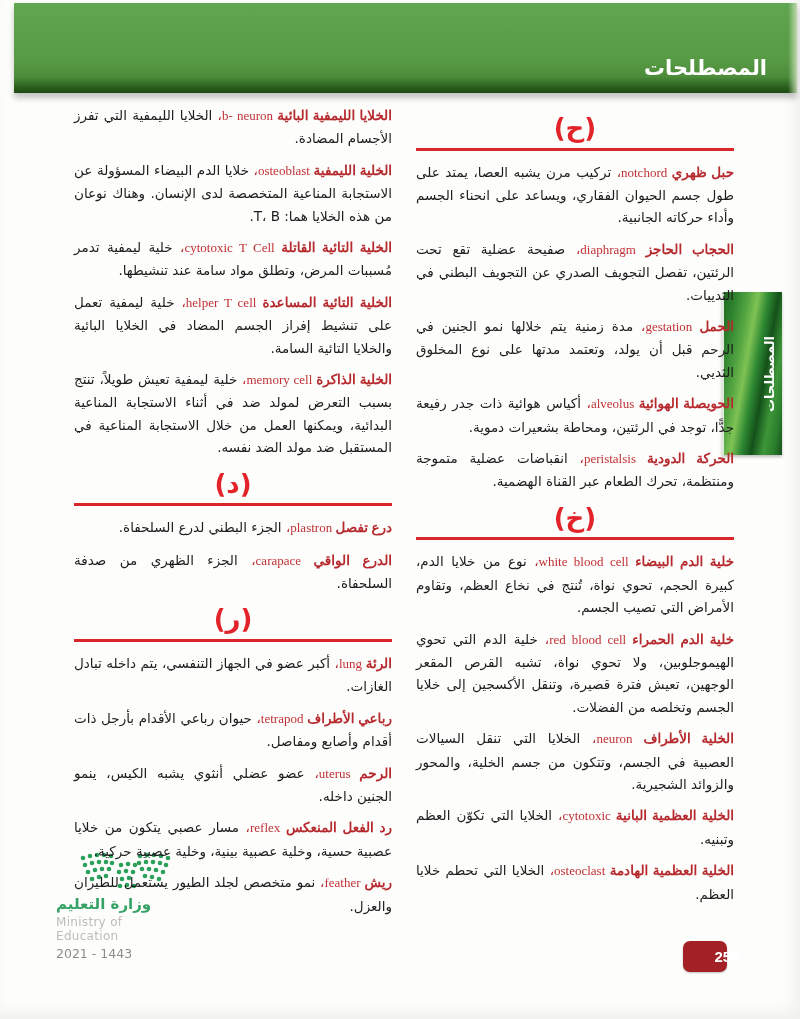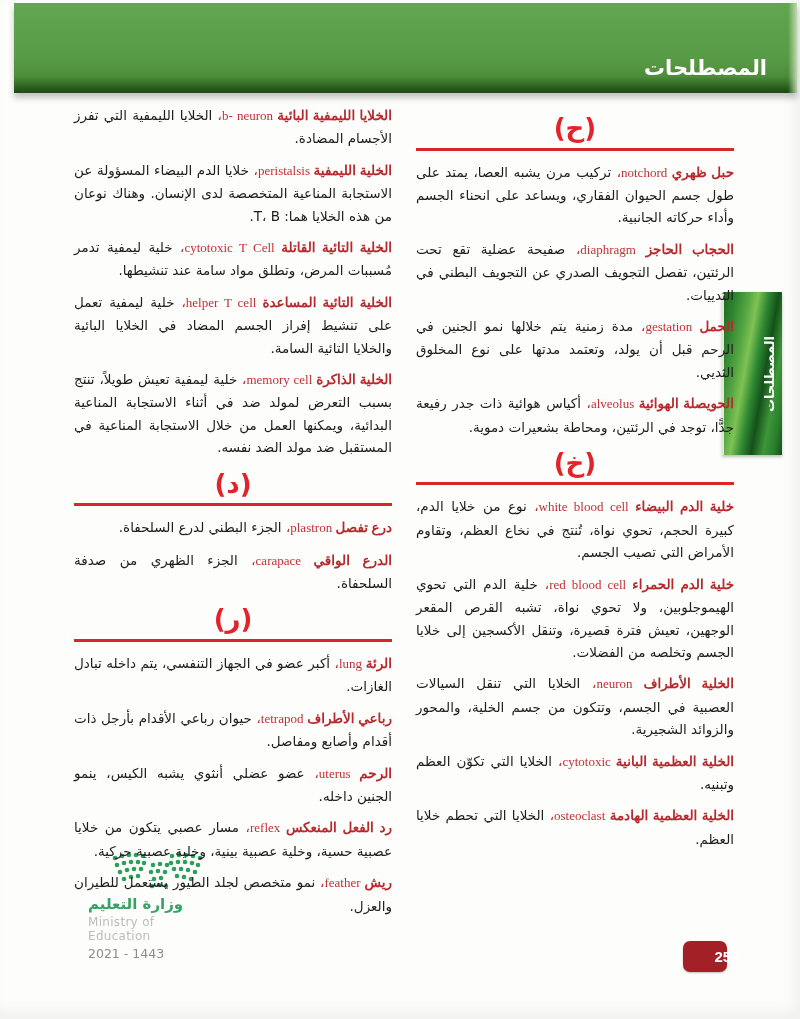--- a/index.html
+++ b/index.html
@@ -52,21 +52,21 @@
   .section-rule { height:3px; background:#d8262b; margin-top:3px; }
   .entry {
     font-size:13.5px; line-height:1.66; text-align:justify;
     color:#1d1d1d; margin-bottom:9px;
   }
   .term-ar { font-weight:bold; color:#b62a2e;font-family:Liberation Serif, serif; }
   .term-en { color:#c13136; font-family:"Liberation Serif", serif; font-size:13px; }
   .term-sep { color:#b62a2e; }
   .definition { color:#1d1d1d; }
   
-  .moe-logo { position:absolute; left:56px; top:851px; width:130px; z-index:1; direction:ltr; text-align:left;margin-left:32px; }
+  .moe-logo { position:absolute; left:56px; top:851px; width:130px; z-index:1; direction:ltr; text-align:left; }
   .moe-dots { display:block; margin-left:22px; }
   .moe-ar { color:#35a366; font-size:15px; font-weight:bold; margin-top:2px; }
   .moe-en { color:#bdbcba; font-size:12px; letter-spacing:.3px; margin-top:2px; }
   .moe-year { color:#8f8d8a; font-size:12.5px; margin-top:3px; }
   
   .page-badge {
     position:absolute; left:683px; top:941px; width:37px; height:31px;
     background:#a32126; border-radius:7px;
     color:#ffffff; font-weight:bold; font-size:15px;
     display:flex; align-items:center; justify-content:center;
@@ -92,33 +92,34 @@
 <main class="columns">
   <section class="col">
       <div class="section-head">
         <div class="section-letter">(ح)</div>
         <div class="section-rule"></div>
       </div>
       <p class="entry"><span class="term-ar">حبل ظهري </span><span class="term-en">notchord</span><span class="term-sep">، </span><span class="definition">تركيب مرن يشبه العصا، يمتد على طول جسم الحيوان الفقاري، ويساعد على انحناء الجسم وأداء حركاته الجانبية.</span></p>
       <p class="entry"><span class="term-ar">الحجاب الحاجز </span><span class="term-en">diaphragm</span><span class="term-sep">، </span><span class="definition">صفيحة عضلية تقع تحت الرئتين، تفصل التجويف الصدري عن التجويف البطني في الثدييات.</span></p>
       <p class="entry"><span class="term-ar">الحمل </span><span class="term-en">gestation</span><span class="term-sep">، </span><span class="definition">مدة زمنية يتم خلالها نمو الجنين في الرحم قبل أن يولد، وتعتمد مدتها على نوع المخلوق الثديي.</span></p>
       <p class="entry"><span class="term-ar">الحويصلة الهوائية </span><span class="term-en">alveolus</span><span class="term-sep">، </span><span class="definition">أكياس هوائية ذات جدر رفيعة جدًّا، توجد في الرئتين، ومحاطة بشعيرات دموية.</span></p>
+      <p class="entry"><span class="term-ar">الحركة الدودية </span><span class="term-en">peristalsis</span><span class="term-sep">، </span><span class="definition">انقباضات عضلية متموجة ومنتظمة، تحرك الطعام عبر القناة الهضمية.</span></p>
       <div class="section-head">
         <div class="section-letter">(خ)</div>
         <div class="section-rule"></div>
       </div>
       <p class="entry"><span class="term-ar">خلية الدم البيضاء </span><span class="term-en">white blood cell</span><span class="term-sep">، </span><span class="definition">نوع من خلايا الدم، كبيرة الحجم، تحوي نواة، تُنتج في نخاع العظم، وتقاوم الأمراض التي تصيب الجسم.</span></p>
       <p class="entry"><span class="term-ar">خلية الدم الحمراء </span><span class="term-en">red blood cell</span><span class="term-sep">، </span><span class="definition">خلية الدم التي تحوي الهيموجلوبين، ولا تحوي نواة، تشبه القرص المقعر الوجهين، تعيش فترة قصيرة، وتنقل الأكسجين إلى خلايا الجسم وتخلصه من الفضلات.</span></p>
       <p class="entry"><span class="term-ar">الخلية الأطراف </span><span class="term-en">neuron</span><span class="term-sep">، </span><span class="definition">الخلايا التي تنقل السيالات العصبية في الجسم، وتتكون من جسم الخلية، والمحور والزوائد الشجيرية.</span></p>
       <p class="entry"><span class="term-ar">الخلية العظمية البانية </span><span class="term-en">cytotoxic</span><span class="term-sep">، </span><span class="definition">الخلايا التي تكوّن العظم وتبنيه.</span></p>
       <p class="entry"><span class="term-ar">الخلية العظمية الهادمة </span><span class="term-en">osteoclast</span><span class="term-sep">، </span><span class="definition">الخلايا التي تحطم خلايا العظم.</span></p>
     </section>
   <section class="col">
       <p class="entry"><span class="term-ar">الخلايا الليمفية البائية </span><span class="term-en">b- neuron</span><span class="term-sep">، </span><span class="definition">الخلايا الليمفية التي تفرز الأجسام المضادة.</span></p>
-      <p class="entry"><span class="term-ar">الخلية الليمفية </span><span class="term-en">peristalsis</span><span class="term-sep">، </span><span class="definition">خلايا الدم البيضاء المسؤولة عن الاستجابة المناعية المتخصصة لدى الإنسان. وهناك نوعان من هذه الخلايا هما: T، B.</span></p>
+      <p class="entry"><span class="term-ar">الخلية الليمفية </span><span class="term-en">osteoblast</span><span class="term-sep">، </span><span class="definition">خلايا الدم البيضاء المسؤولة عن الاستجابة المناعية المتخصصة لدى الإنسان. وهناك نوعان من هذه الخلايا هما: T، B.</span></p>
       <p class="entry"><span class="term-ar">الخلية التائية القاتلة </span><span class="term-en">cytotoxic T Cell</span><span class="term-sep">، </span><span class="definition">خلية ليمفية تدمر مُسببات المرض، وتطلق مواد سامة عند تنشيطها.</span></p>
       <p class="entry"><span class="term-ar">الخلية التائية المساعدة </span><span class="term-en">helper T cell</span><span class="term-sep">، </span><span class="definition">خلية ليمفية تعمل على تنشيط إفراز الجسم المضاد في الخلايا البائية والخلايا التائية السامة.</span></p>
       <p class="entry"><span class="term-ar">الخلية الذاكرة </span><span class="term-en">memory cell</span><span class="term-sep">، </span><span class="definition">خلية ليمفية تعيش طويلاً، تنتج بسبب التعرض لمولد ضد في أثناء الاستجابة المناعية البدائية، ويمكنها العمل من خلال الاستجابة المناعية في المستقبل ضد مولد الضد نفسه.</span></p>
       <div class="section-head">
         <div class="section-letter">(د)</div>
         <div class="section-rule"></div>
       </div>
       <p class="entry"><span class="term-ar">درع تفصل </span><span class="term-en">plastron</span><span class="term-sep">، </span><span class="definition">الجزء البطني لدرع السلحفاة.</span></p>
       <p class="entry"><span class="term-ar">الدرع الواقي </span><span class="term-en">carapace</span><span class="term-sep">، </span><span class="definition">الجزء الظهري من صدفة السلحفاة.</span></p>
       <div class="section-head">

